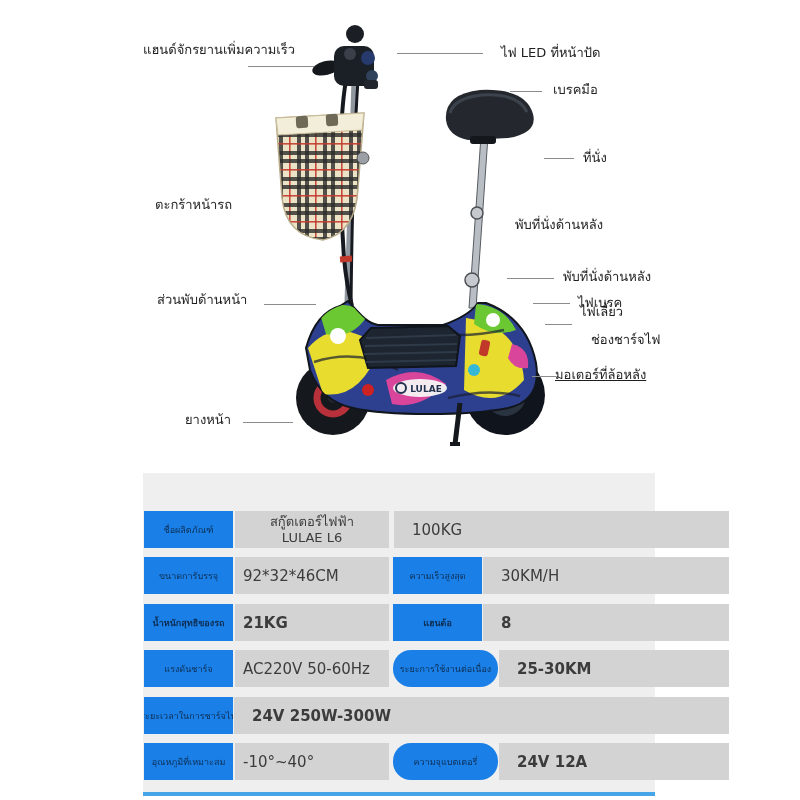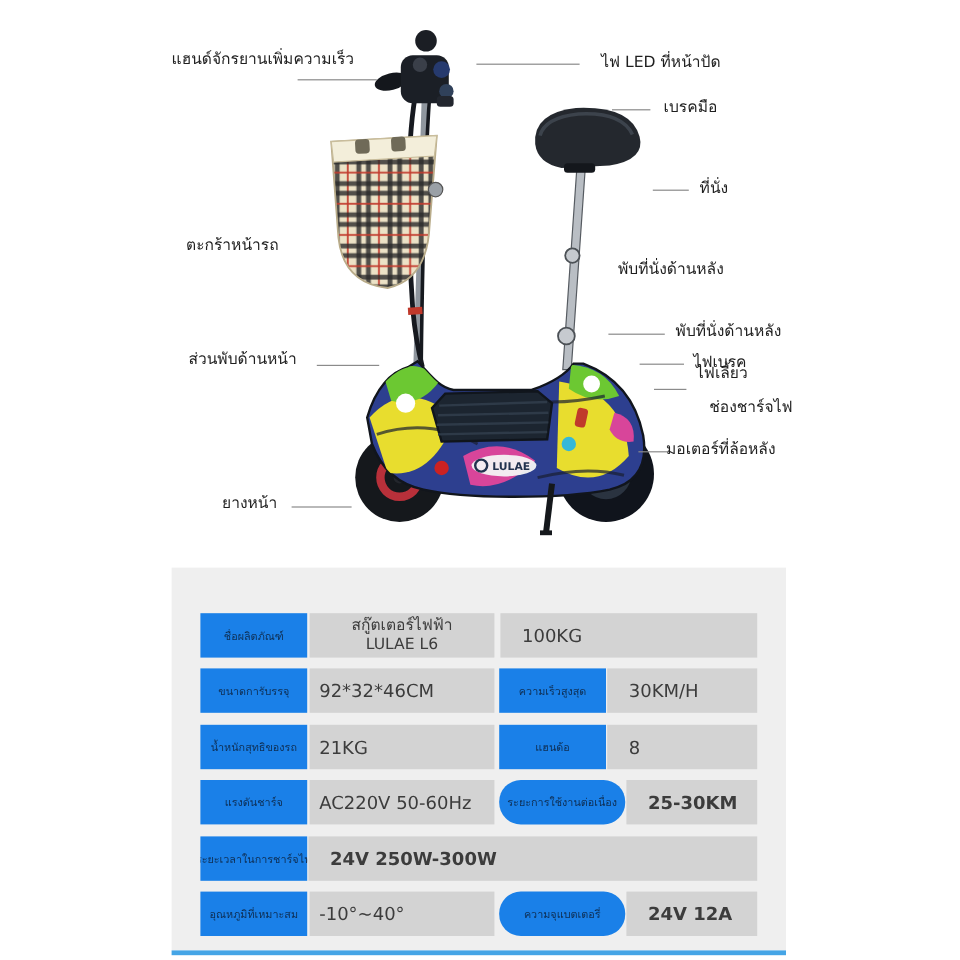--- a/index.html
+++ b/index.html
@@ -3,21 +3,21 @@
 <meta charset="utf-8">
 <style>
   html,body{margin:0;padding:0;background:#ffffff;}
   #canvas{position:relative;width:800px;height:800px;background:#ffffff;overflow:hidden;
           font-family:"DejaVu Sans",sans-serif;}
   .callout{position:absolute;font-size:13px;color:#1f1f1f;white-space:nowrap;line-height:15px;text-align:right;}
   .callout-line{position:absolute;height:1px;background:#8b8b8b;}
   
   .spec-panel{position:absolute;left:143px;top:473px;width:512px;height:319px;background:#efefef;}
   .spec-underline{position:absolute;left:143px;top:792px;width:512px;height:4px;background:#45a5e6;}
-  .spec-row{position:absolute;left:24px;display:flex;width:464px;height:37px;}
+  .spec-row{position:absolute;left:1px;display:flex;width:585px;height:37px;}
   .h-cell{background:#1a80e8;color:#0e2d52;font-size:9px;display:flex;align-items:center;
           justify-content:center;text-align:center;overflow:hidden;white-space:nowrap;
           flex:0 0 auto;}
   .w1{width:89px;}
   .w2{width:105px;border-radius:18px;}
   .v-cell{background:#d3d3d3;color:#3c3c3c;font-size:15px;display:flex;align-items:center;
           overflow:hidden;}
   .v1{width:154px;margin-left:2px;margin-right:4px;padding-left:8px;box-sizing:border-box;}
   .v2{flex:1 1 auto;margin-left:1px;padding-left:18px;box-sizing:border-box;text-align:right;}
   .center-pre{justify-content:center;text-align:center;white-space:pre-line;padding-left:0;
@@ -148,21 +148,21 @@
   <div class="callout-line" style="left:264px;top:304px;width:52px;"></div>
 
   <div class="callout" style="left:578px;top:295px;">ไฟเบรค</div>
   <div class="callout-line" style="left:533px;top:303px;width:37px;"></div>
 
   <div class="callout" style="left:580px;top:304px;">ไฟเลี้ยว</div>
   <div class="callout-line" style="left:545px;top:324px;width:27px;"></div>
 
   <div class="callout" style="left:567px;top:332px;margin-left:24px;">ช่องชาร์จไฟ</div>
 
-  <div class="callout" style="left:555px;top:367px;">มอเตอร์ที่ล้อหลัง</div>
+  <div class="callout" style="left:555px;top:367px;text-decoration:underline;">มอเตอร์ที่ล้อหลัง</div>
   <div class="callout-line" style="left:532px;top:376px;width:24px;"></div>
 
   <div class="callout" style="left:185px;top:412px;">ยางหน้า</div>
   <div class="callout-line" style="left:243px;top:422px;width:50px;"></div>
 
   <div class="spec-panel">
 
     <div class="spec-row" style="top:38px;">
       <div class="h-cell w1">ชื่อผลิตภัณฑ์</div>
       <div class="v-cell v1 center-pre">สกู๊ตเตอร์ไฟฟ้า
@@ -170,21 +170,21 @@
       <div class="v-cell v2">100KG</div>
     </div>
 
     <div class="spec-row" style="top:84px;">
       <div class="h-cell w1">ขนาดการับรรจุ</div>
       <div class="v-cell v1">92*32*46CM</div>
       <div class="h-cell w1">ความเร็วสูงสุด</div>
       <div class="v-cell v2">30KM/H</div>
     </div>
 
-    <div class="spec-row" style="top:131px;">
+    <div class="spec-row" style="top:131px;font-weight:bold;">
       <div class="h-cell w1">น้ำหนักสุทธิของรถ</div>
       <div class="v-cell v1">21KG</div>
       <div class="h-cell w1">แฮนด้อ</div>
       <div class="v-cell v2">8</div>
     </div>
 
     <div class="spec-row" style="top:177px;">
       <div class="h-cell w1">แรงดันชาร์จ</div>
       <div class="v-cell v1">AC220V 50-60Hz</div>
       <div class="h-cell w2">ระยะการใช้งานต่อเนื่อง</div>

